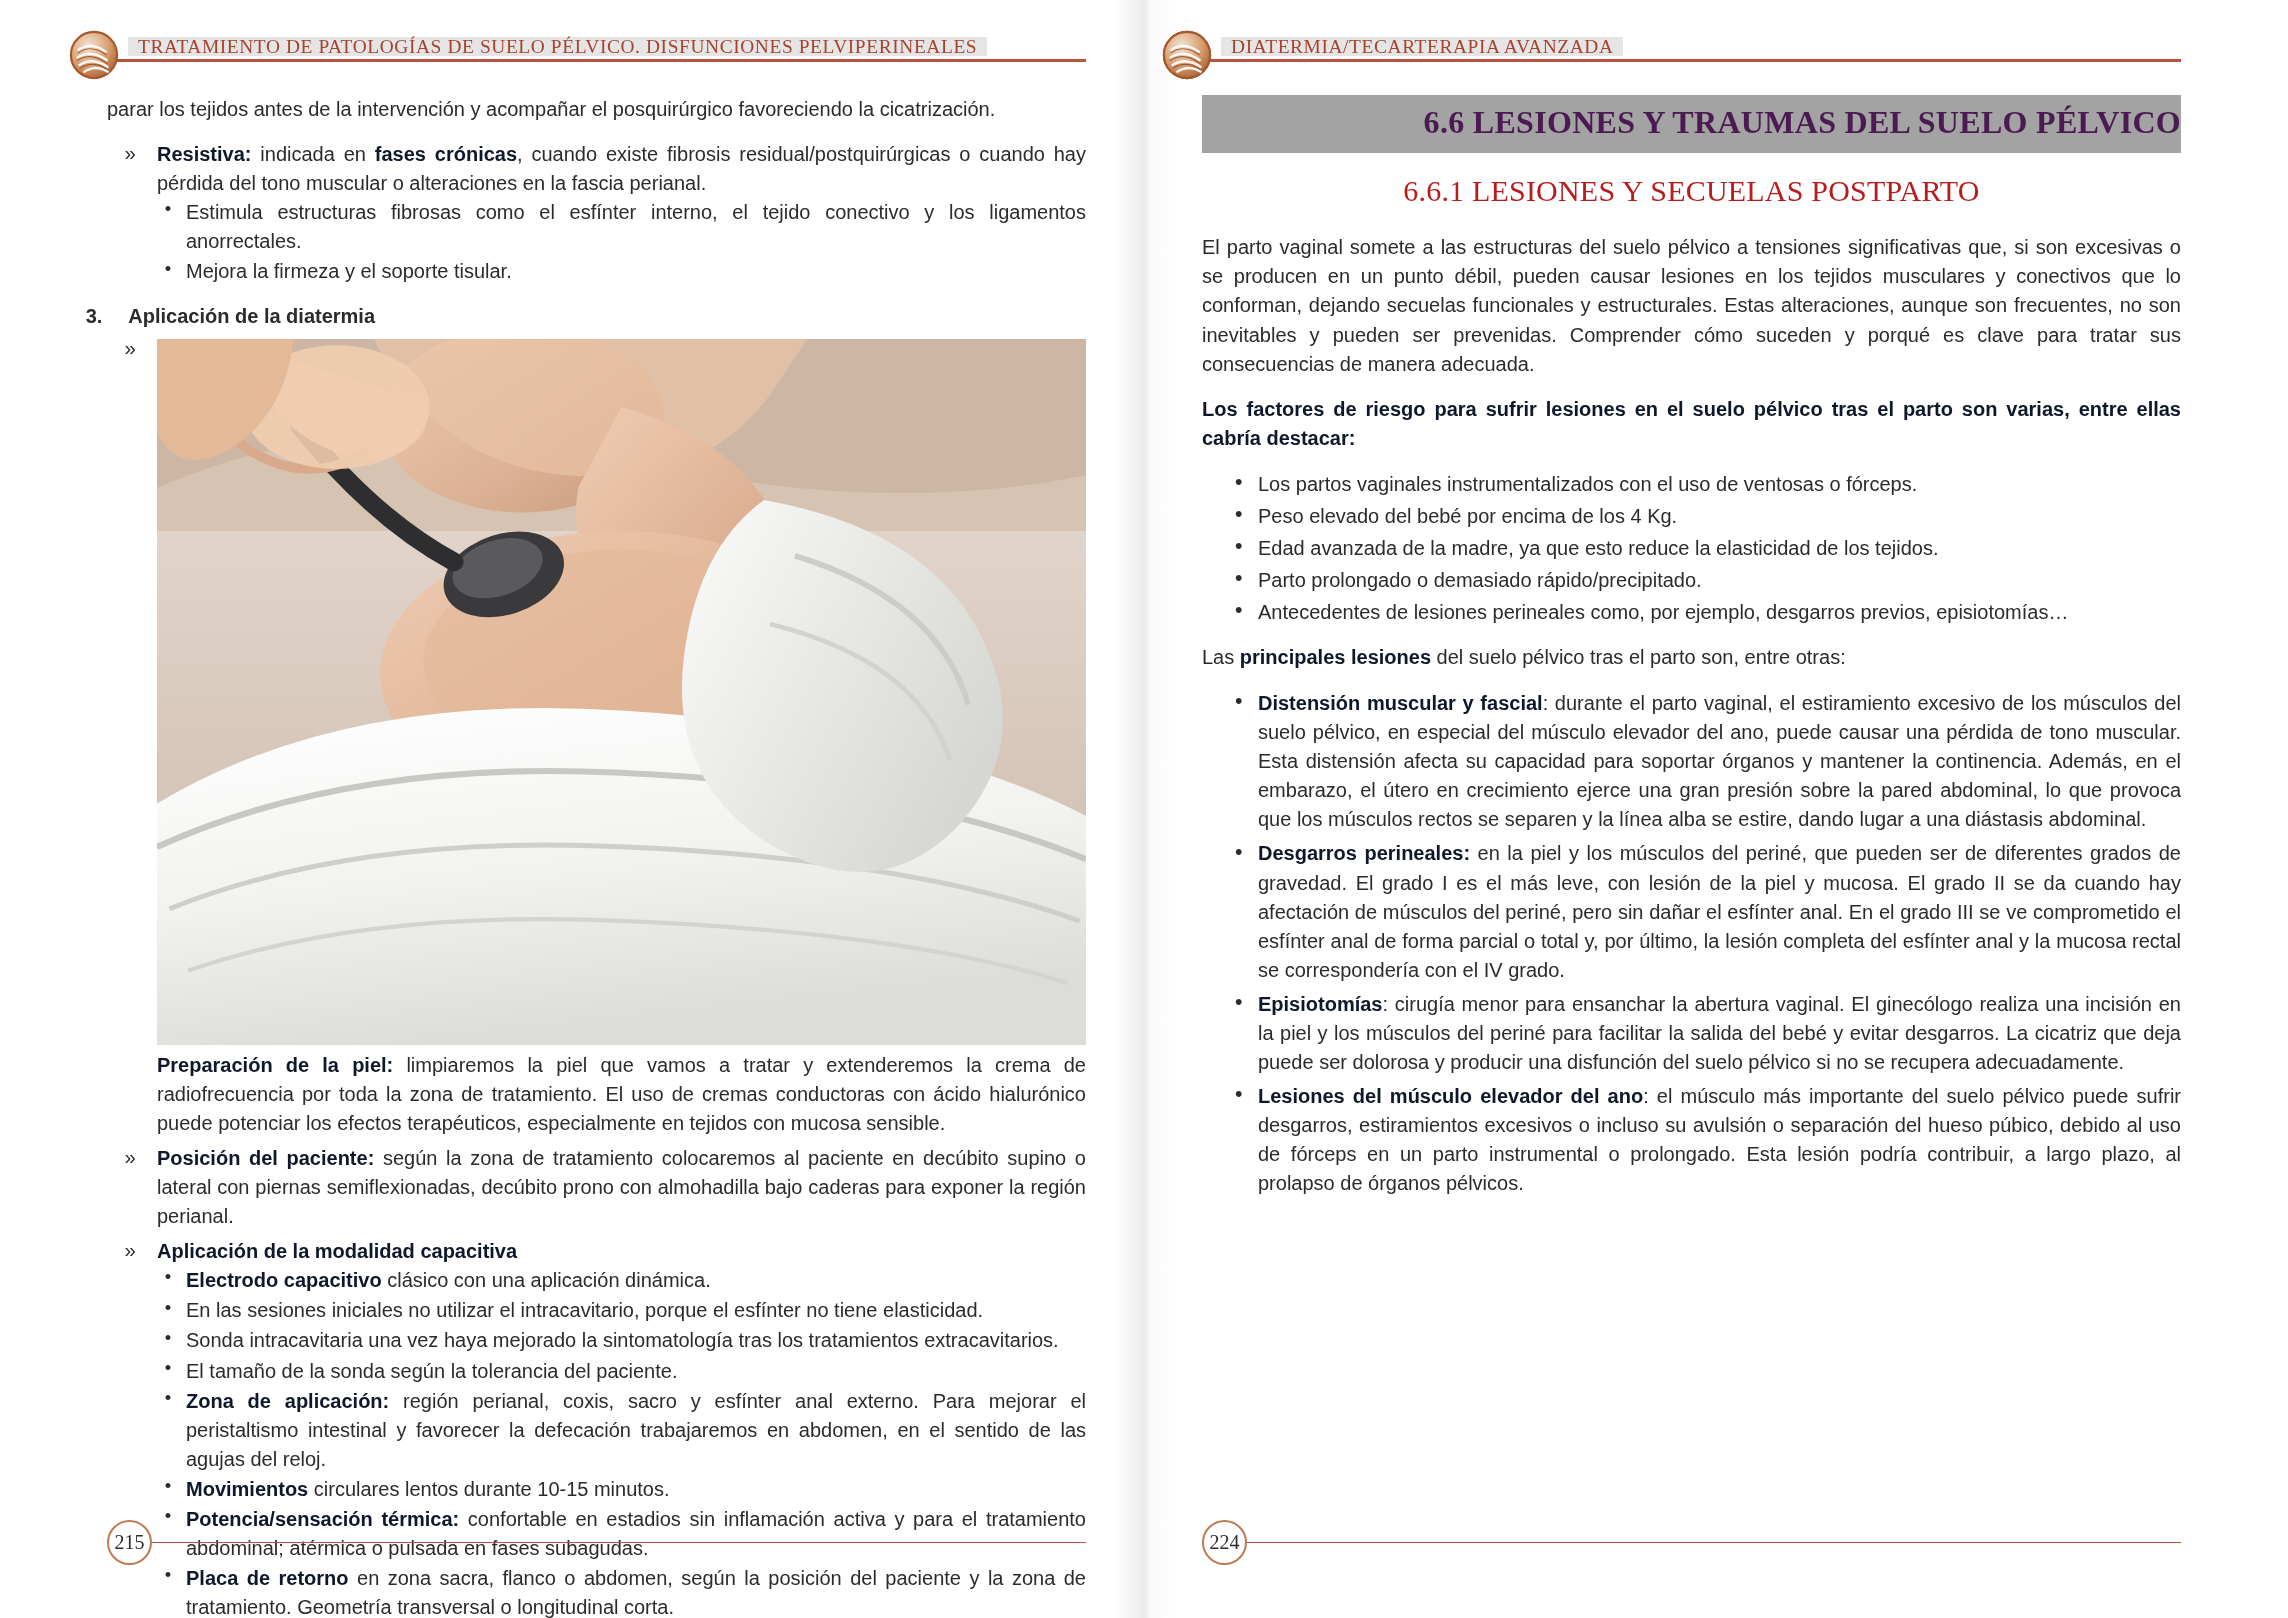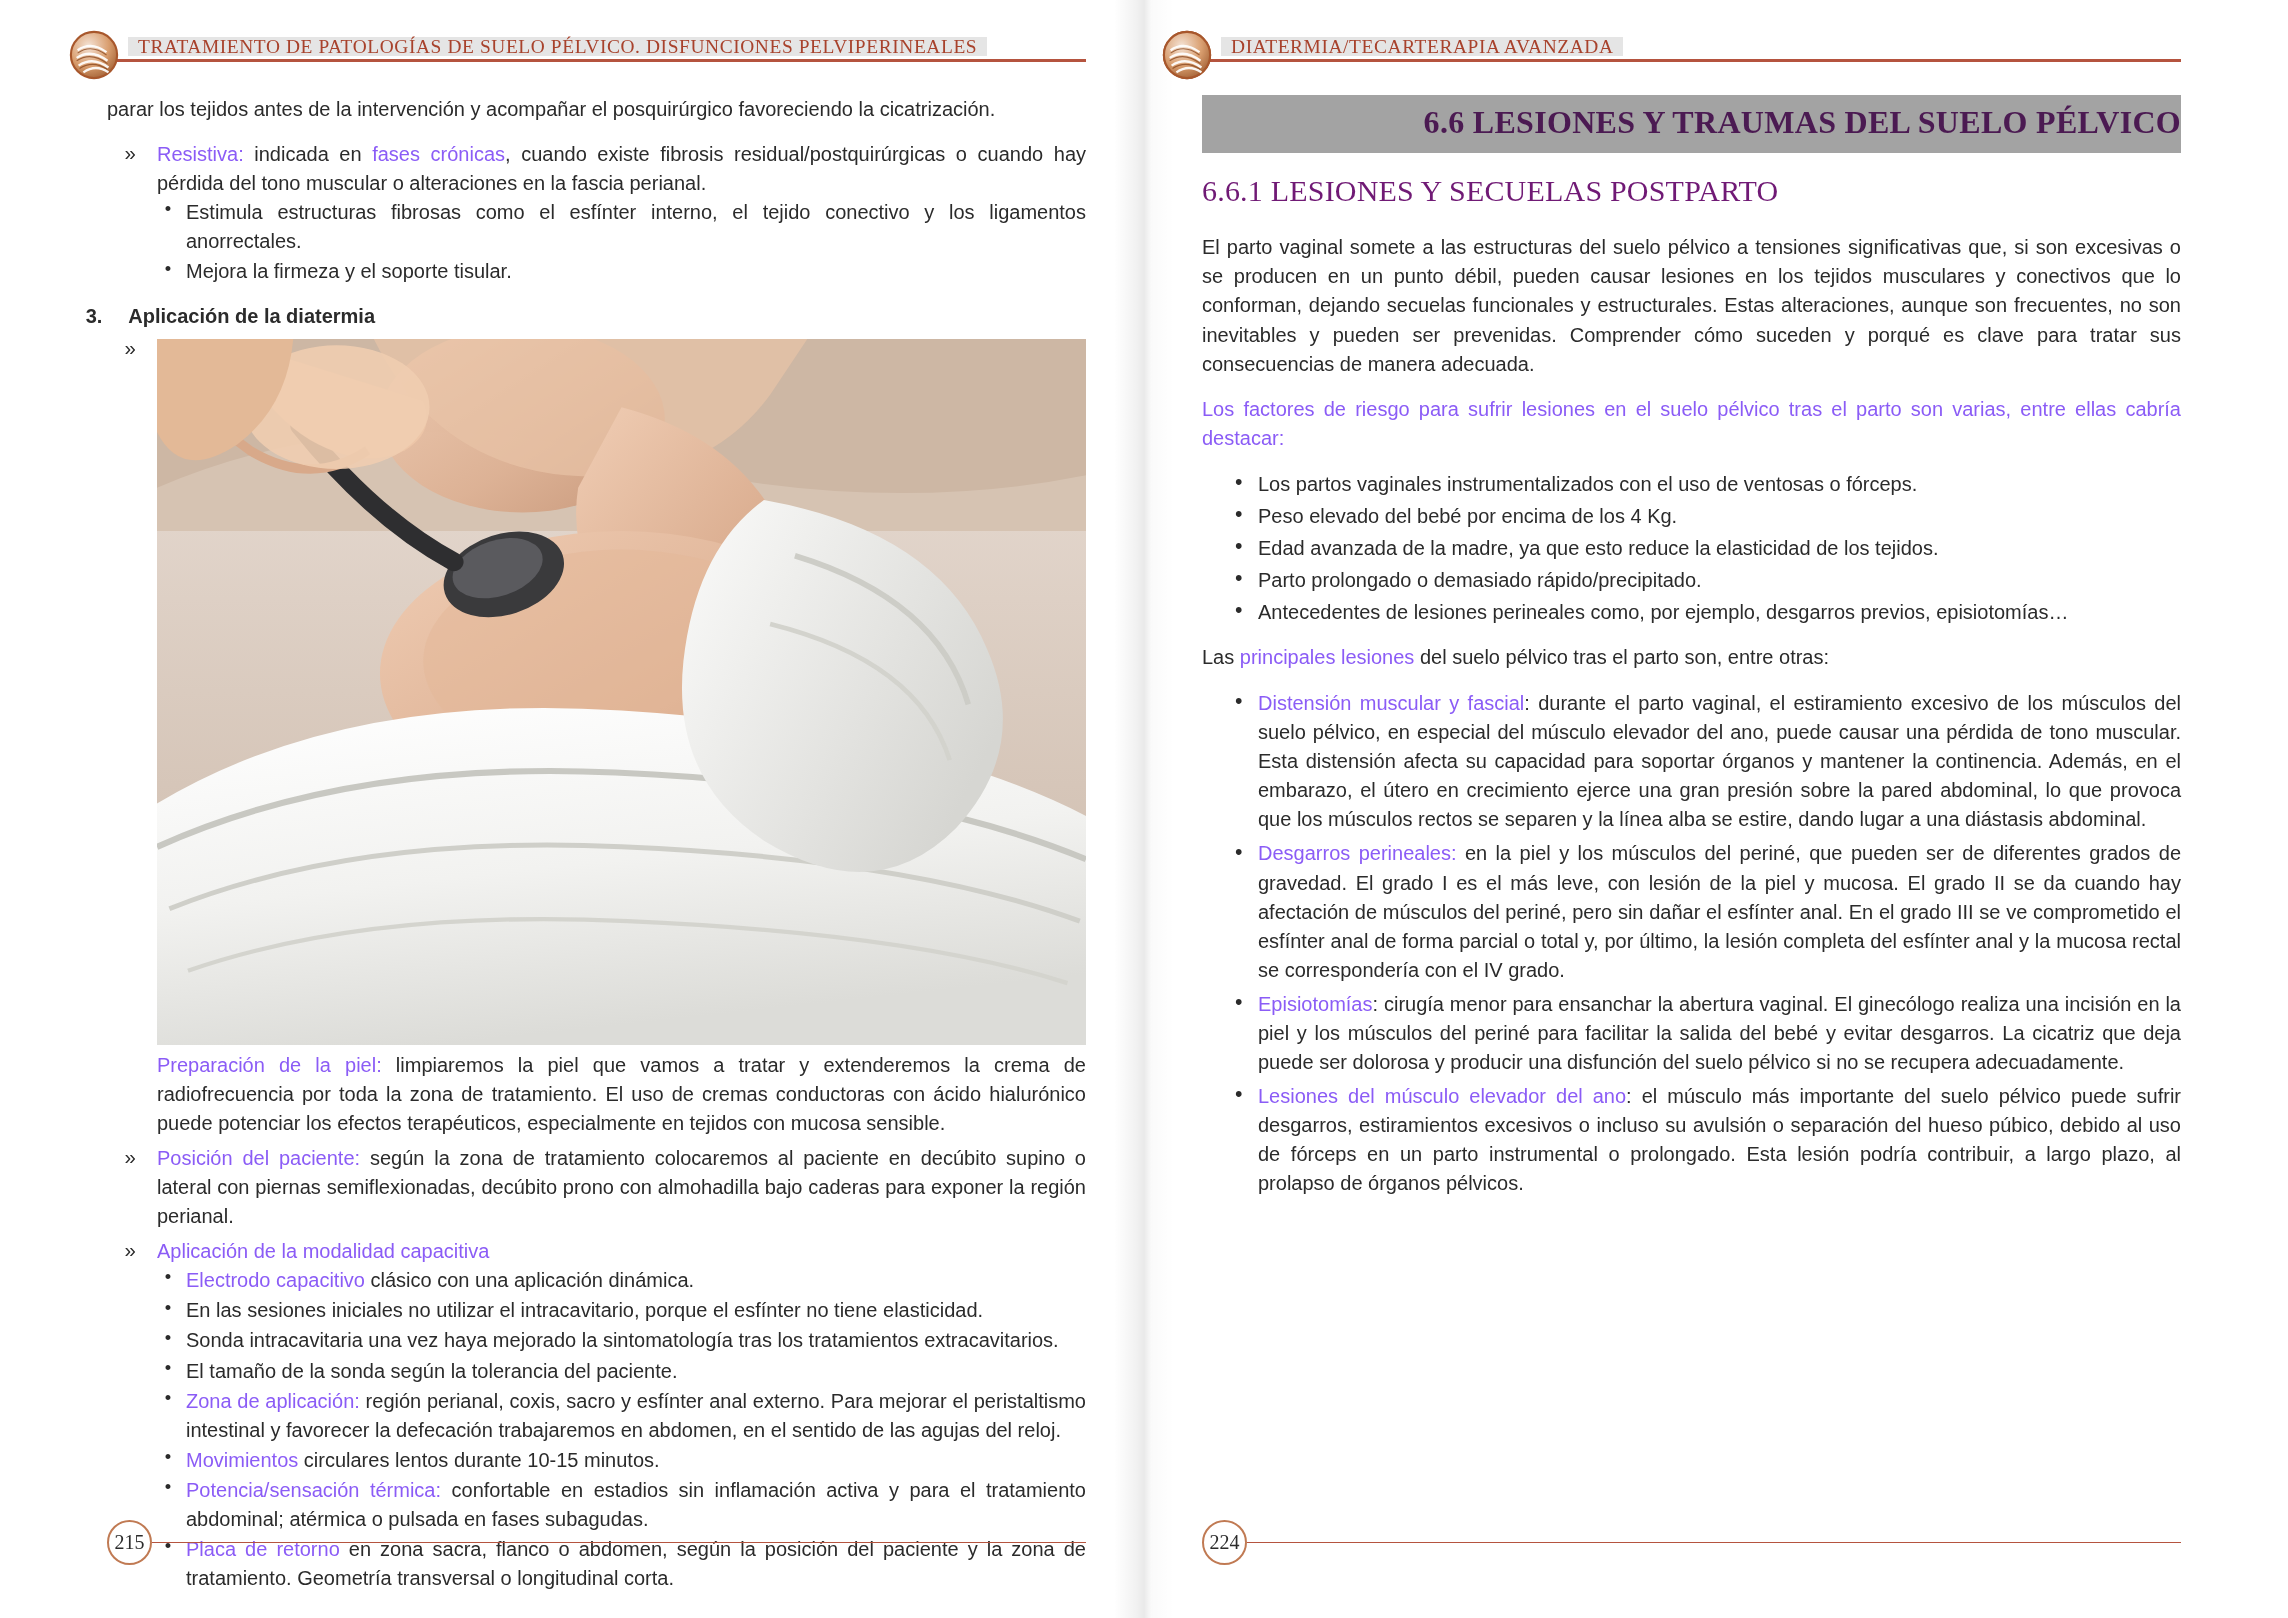--- a/index.html
+++ b/index.html
@@ -144,42 +144,42 @@
   }
   ul.rbul > li::before {
     content: "\2022";
     position: absolute;
     left: 33px; top: -2.9px;
     font-size: 21.3px;
     color: #2b2b2b;
   }
   ul.rbul.spaced > li { margin-bottom: 4.9px; }
 
-  b, strong { font-weight: normal; color: #8b5cf6; }
+  b, strong { font-weight: bold; color: #0f172a; }
 
   
   .titlebar {
     background: #a3a3a3;
     text-align: right;
     padding: 10.7px 0 12.6px 0;
     margin-top: 15.5px;
   }
   .titlebar h1 {
     font-family: "Liberation Serif", serif;
     font-weight: bold;
     font-size: 32px;
     color: #4b1a52;
     letter-spacing: 0.3px;
     line-height: 1.1;
   }
   .subtitle {
     font-family: "Liberation Serif", serif;
     font-size: 30px;
-    color: #701a75;
-    text-align: left;
+    color: #b91c1c;
+    text-align: center;
     margin: 21.3px 0 25px 0;
     letter-spacing: 0.2px;
   }
 
   
   .figure {
     float: right;
     width: 291px; height: 221px;
     margin: 3.9px 0 5.8px 15.5px;
     shape-outside: margin-box;

